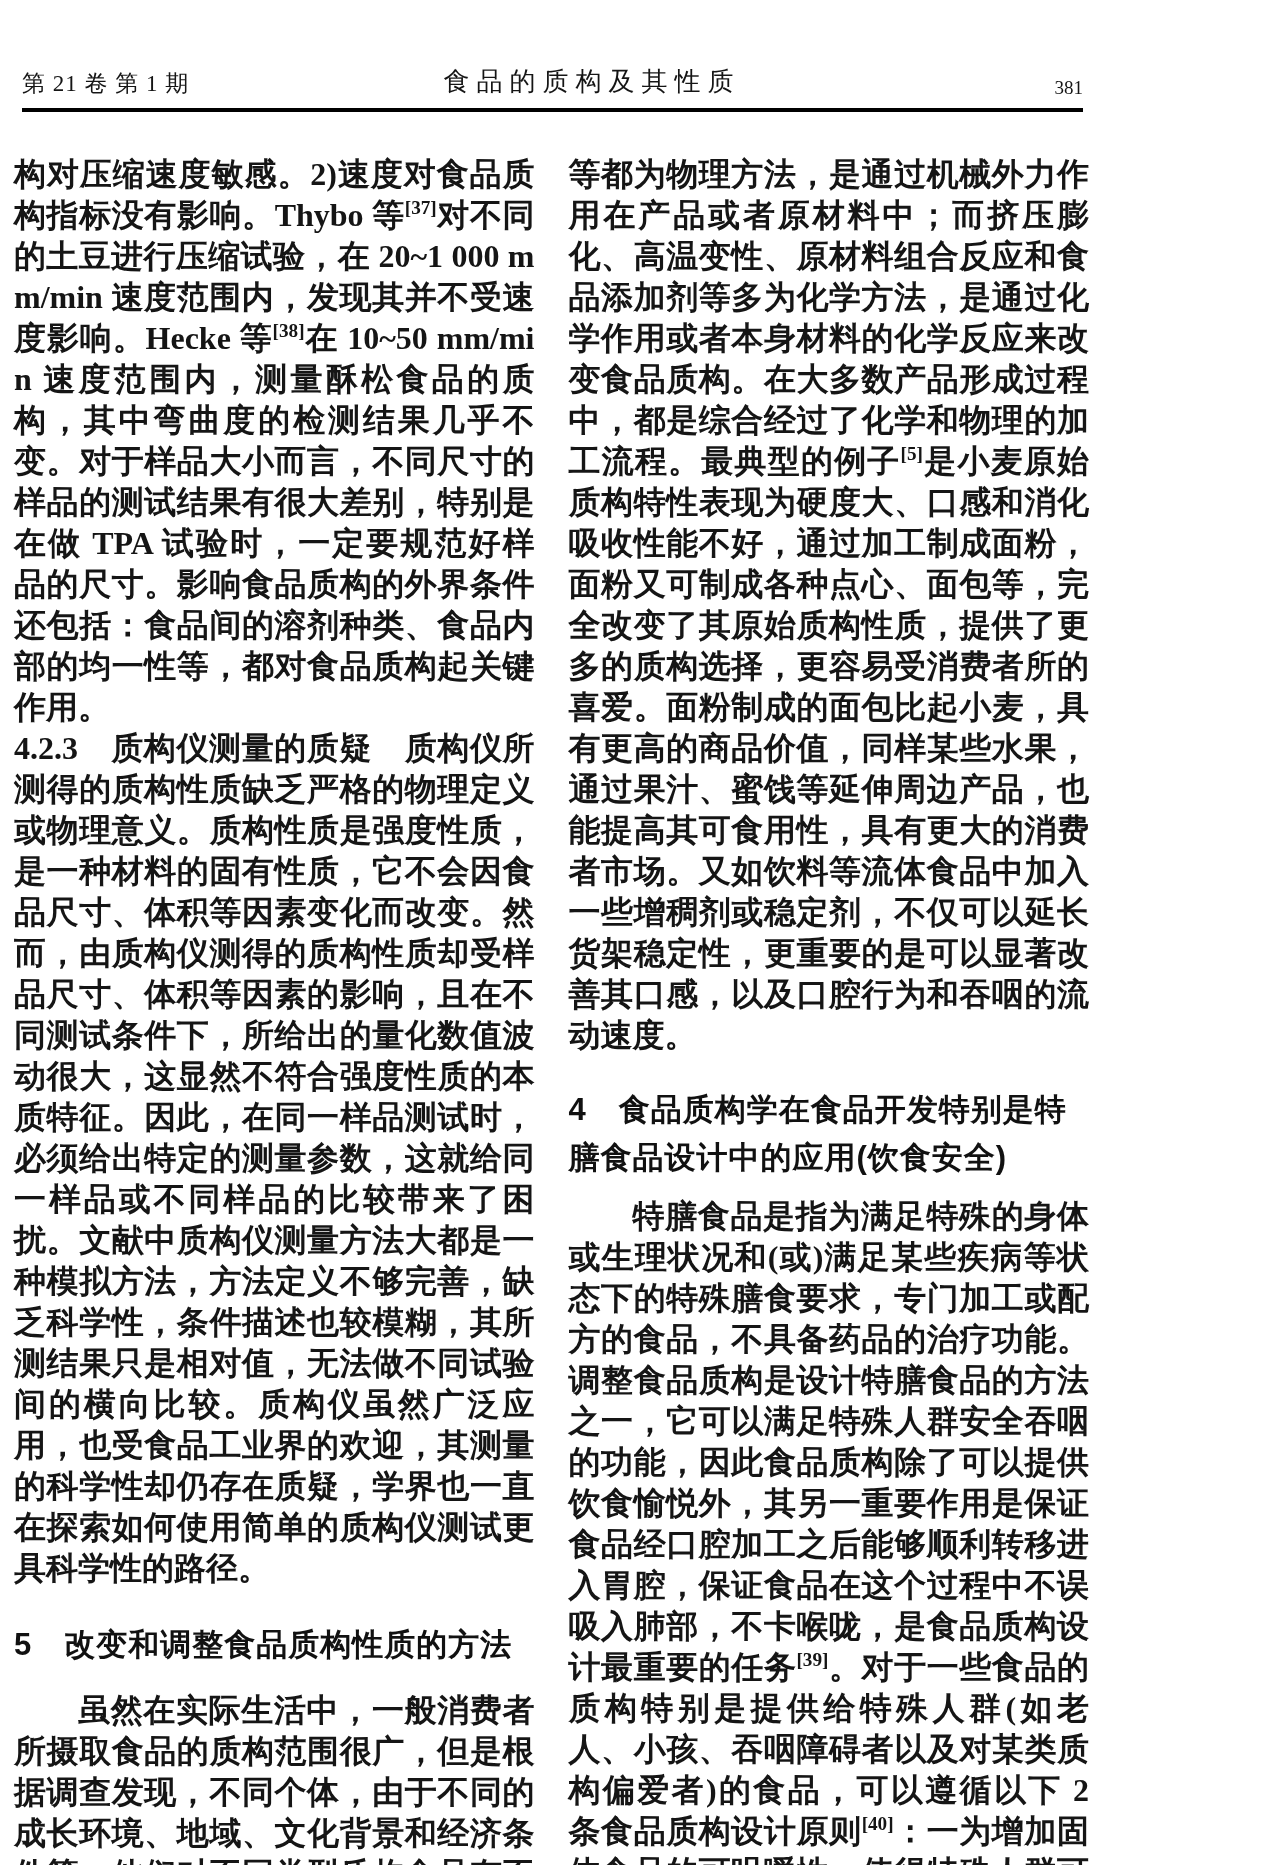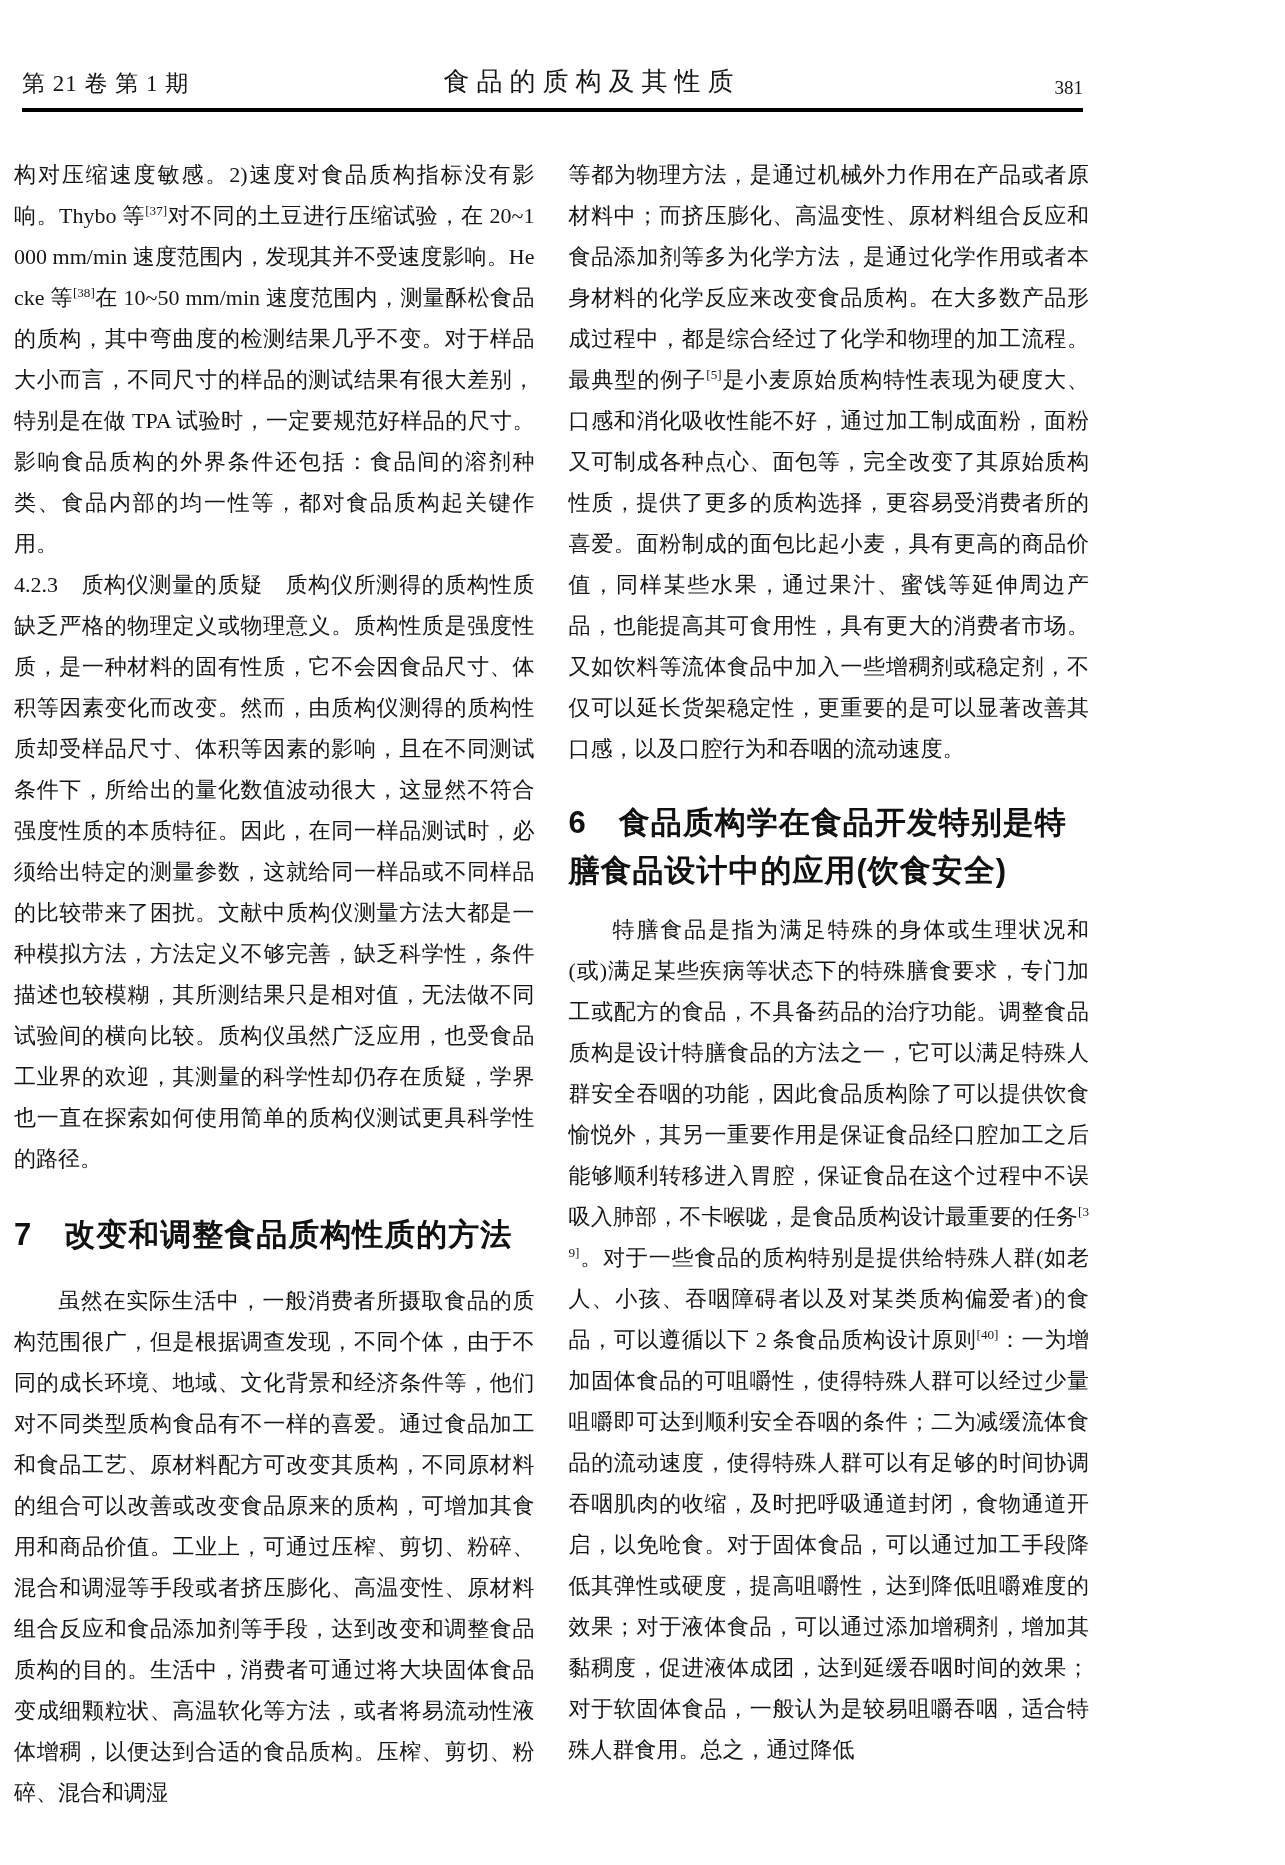--- a/index.html
+++ b/index.html
@@ -48,26 +48,27 @@
     display: flex;
     gap: 34px;
     padding: 42px 16px 0 14px;
   }
   .col {
     width: 611px;
     box-sizing: border-box;
   }
   .body-para {
     margin: 0;
-    font-size: 22px;
+    font-size: 32px;
     line-height: 41px;
     text-align: justify;
     text-justify: inter-ideograph;
     color: #151515;
     word-break: break-all;
+    font-weight: bold;
   }
   .indent {
     text-indent: 2em;
   }
   .body-para sup {
     font-size: 0.60em;
     line-height: 0;
     vertical-align: super;
   }
   .sec-heading {
@@ -100,25 +101,25 @@
     <span class="page-number">381</span>
   </div>
 
   <div class="header-rule"></div>
 
   <div class="columns">
 
     <div class="col">
       <p class="body-para cites">构对压缩速度敏感。2)速度对食品质构指标没有影响。Thybo 等<sup>[37]</sup>对不同的土豆进行压缩试验，在 20~1 000 mm/min 速度范围内，发现其并不受速度影响。Hecke 等<sup>[38]</sup>在 10~50 mm/min 速度范围内，测量酥松食品的质构，其中弯曲度的检测结果几乎不变。对于样品大小而言，不同尺寸的样品的测试结果有很大差别，特别是在做 TPA 试验时，一定要规范好样品的尺寸。影响食品质构的外界条件还包括：食品间的溶剂种类、食品内部的均一性等，都对食品质构起关键作用。</p>
       <p class="body-para cites">4.2.3　质构仪测量的质疑　质构仪所测得的质构性质缺乏严格的物理定义或物理意义。质构性质是强度性质，是一种材料的固有性质，它不会因食品尺寸、体积等因素变化而改变。然而，由质构仪测得的质构性质却受样品尺寸、体积等因素的影响，且在不同测试条件下，所给出的量化数值波动很大，这显然不符合强度性质的本质特征。因此，在同一样品测试时，必须给出特定的测量参数，这就给同一样品或不同样品的比较带来了困扰。文献中质构仪测量方法大都是一种模拟方法，方法定义不够完善，缺乏科学性，条件描述也较模糊，其所测结果只是相对值，无法做不同试验间的横向比较。质构仪虽然广泛应用，也受食品工业界的欢迎，其测量的科学性却仍存在质疑，学界也一直在探索如何使用简单的质构仪测试更具科学性的路径。</p>
-      <div class="sec-heading heading-5">7　改变和调整食品质构性质的方法</div>
+      <div class="sec-heading heading-5">5　改变和调整食品质构性质的方法</div>
       <p class="body-para cites indent">虽然在实际生活中，一般消费者所摄取食品的质构范围很广，但是根据调查发现，不同个体，由于不同的成长环境、地域、文化背景和经济条件等，他们对不同类型质构食品有不一样的喜爱。通过食品加工和食品工艺、原材料配方可改变其质构，不同原材料的组合可以改善或改变食品原来的质构，可增加其食用和商品价值。工业上，可通过压榨、剪切、粉碎、混合和调湿等手段或者挤压膨化、高温变性、原材料组合反应和食品添加剂等手段，达到改变和调整食品质构的目的。生活中，消费者可通过将大块固体食品变成细颗粒状、高温软化等方法，或者将易流动性液体增稠，以便达到合适的食品质构。压榨、剪切、粉碎、混合和调湿</p>
     </div>
 
     <div class="col">
       <p class="body-para cites">等都为物理方法，是通过机械外力作用在产品或者原材料中；而挤压膨化、高温变性、原材料组合反应和食品添加剂等多为化学方法，是通过化学作用或者本身材料的化学反应来改变食品质构。在大多数产品形成过程中，都是综合经过了化学和物理的加工流程。最典型的例子<sup>[5]</sup>是小麦原始质构特性表现为硬度大、口感和消化吸收性能不好，通过加工制成面粉，面粉又可制成各种点心、面包等，完全改变了其原始质构性质，提供了更多的质构选择，更容易受消费者所的喜爱。面粉制成的面包比起小麦，具有更高的商品价值，同样某些水果，通过果汁、蜜饯等延伸周边产品，也能提高其可食用性，具有更大的消费者市场。又如饮料等流体食品中加入一些增稠剂或稳定剂，不仅可以延长货架稳定性，更重要的是可以显著改善其口感，以及口腔行为和吞咽的流动速度。</p>
-      <div class="sec-heading heading-6">6　食品质构学在食品开发特别是特膳食品设计中的应用(饮食安全)</div>
+      <div class="sec-heading heading-6">4　食品质构学在食品开发特别是特膳食品设计中的应用(饮食安全)</div>
       <p class="body-para cites indent">特膳食品是指为满足特殊的身体或生理状况和(或)满足某些疾病等状态下的特殊膳食要求，专门加工或配方的食品，不具备药品的治疗功能。调整食品质构是设计特膳食品的方法之一，它可以满足特殊人群安全吞咽的功能，因此食品质构除了可以提供饮食愉悦外，其另一重要作用是保证食品经口腔加工之后能够顺利转移进入胃腔，保证食品在这个过程中不误吸入肺部，不卡喉咙，是食品质构设计最重要的任务<sup>[39]</sup>。对于一些食品的质构特别是提供给特殊人群(如老人、小孩、吞咽障碍者以及对某类质构偏爱者)的食品，可以遵循以下 2 条食品质构设计原则<sup>[40]</sup>：一为增加固体食品的可咀嚼性，使得特殊人群可以经过少量咀嚼即可达到顺利安全吞咽的条件；二为减缓流体食品的流动速度，使得特殊人群可以有足够的时间协调吞咽肌肉的收缩，及时把呼吸通道封闭，食物通道开启，以免呛食。对于固体食品，可以通过加工手段降低其弹性或硬度，提高咀嚼性，达到降低咀嚼难度的效果；对于液体食品，可以通过添加增稠剂，增加其黏稠度，促进液体成团，达到延缓吞咽时间的效果；对于软固体食品，一般认为是较易咀嚼吞咽，适合特殊人群食用。总之，通过降低</p>
     </div>
 
   </div>
 
 </div>
 
 </body></html>

